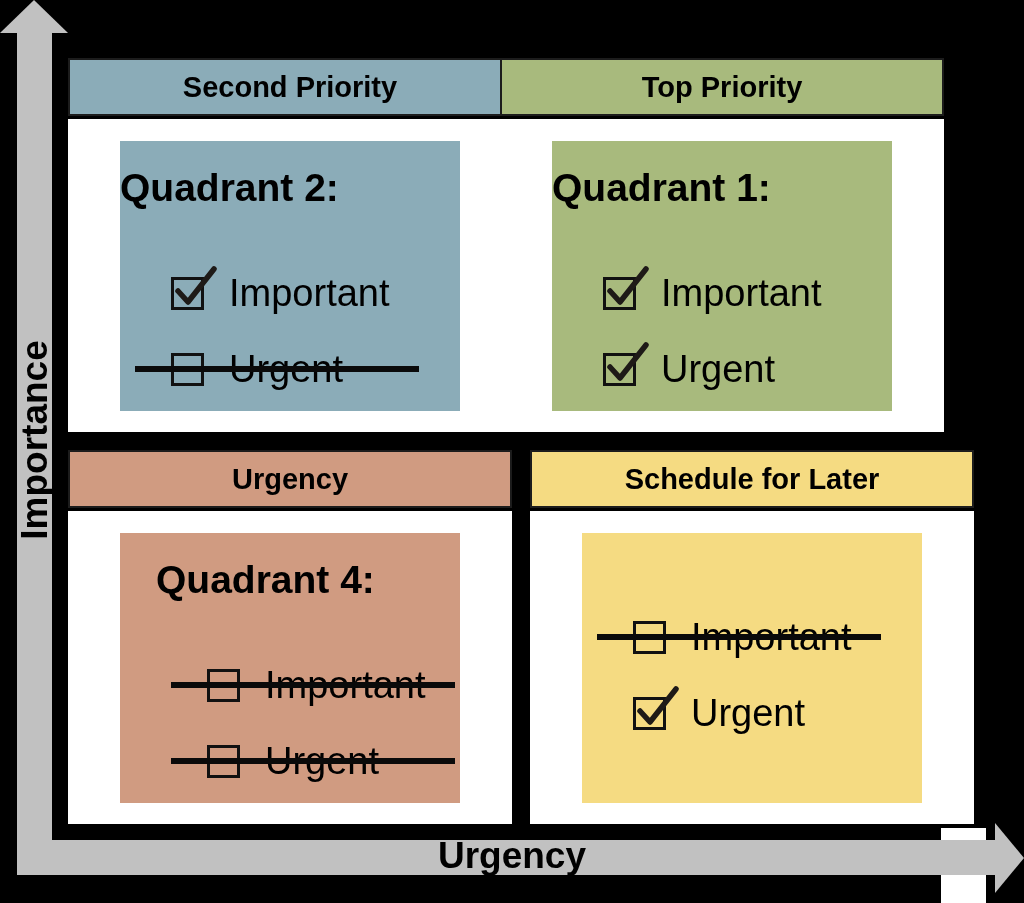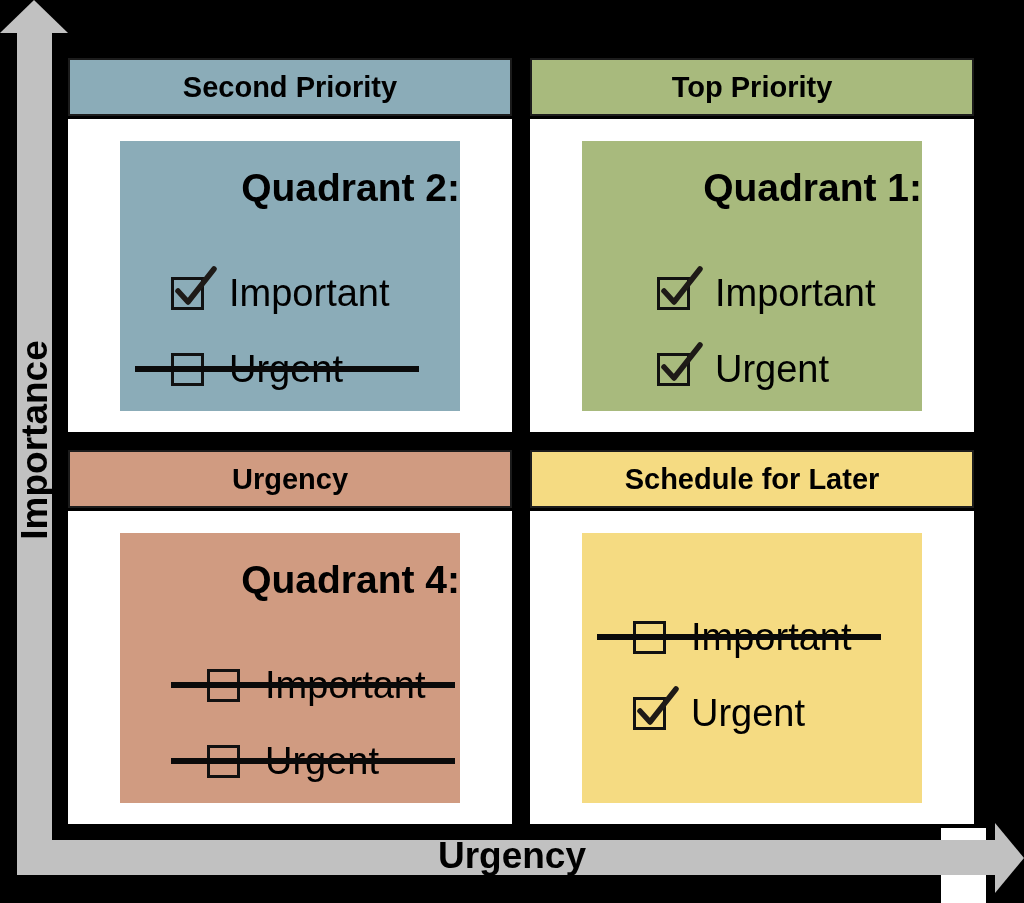--- a/index.html
+++ b/index.html
@@ -16,30 +16,30 @@
   .x-head{position:absolute;left:995px;top:823px;width:0;height:0;
           border-top:35px solid transparent;border-bottom:35px solid transparent;
           border-left:29px solid #C1C1C1;}
   .axis-label{position:absolute;font-weight:bold;font-size:37px;white-space:nowrap;color:#000;}
   .y-label{left:35px;top:440px;transform:translate(-50%,-50%) rotate(-90deg);}
   .x-label{left:512px;top:856px;transform:translate(-50%,-50%);}
   .corner-patch{position:absolute;left:941px;top:828px;width:45px;height:75px;background:#fff;}
   
   .cell{position:absolute;width:444px;border-radius:9px;}
   .pos-tl{left:68px;top:58px;}
-  .pos-tr{left:530px;top:58px;}
+  .pos-tr{left:500px;top:58px;}
   .pos-bl{left:68px;top:450px;}
   .pos-br{left:530px;top:450px;}
   .band{height:58px;box-sizing:border-box;border:2px solid #1c1c1c;
         display:flex;align-items:center;justify-content:center;
         font-weight:bold;font-size:29px;}
   .paper{margin-top:3px;height:313px;background:#fff;}
   .inner{margin:0 52px;position:relative;top:22px;height:270px;box-sizing:border-box;
          padding-top:23px;}
-  .title{text-align:right;font-weight:bold;font-size:39px;line-height:48px;}
+  .title{text-align:left;font-weight:bold;font-size:39px;line-height:48px;}
   .items{margin:57px 0 0 51px;display:flex;flex-direction:column;gap:28px;}
   .item{position:relative;display:flex;align-items:center;height:48px;font-size:38px;}
   .cb{position:relative;flex:none;width:27px;height:27px;border:3px solid #111;margin-right:25px;}
   .check{display:none;position:absolute;left:-4px;top:-19px;width:48px;height:48px;overflow:visible;}
   .check path{fill:none;stroke:#1e1a17;stroke-width:5.5;stroke-linecap:round;stroke-linejoin:round;}
   .item.checked .check{display:block;}
   .strikeline{display:none;position:absolute;left:-36px;top:50%;margin-top:-3px;
               width:284px;height:6px;background:#0a0a0a;z-index:2;}
   .item.struck .strikeline{display:block;}
 </style>
@@ -80,21 +80,21 @@
             <span class="strikeline"></span>
           </div>
         </div>
       </div>
     </div>
   </div>
 
   <div class="cell pos-tr">
     <div class="band" style="background-color: rgb(168, 186, 125);">Top Priority</div>
     <div class="paper">
-      <div class="inner" style="background-color: rgb(168, 186, 125); padding-left: 24px;">
+      <div class="inner" style="background-color: rgb(168, 186, 125);">
         <div class="title">Quadrant 1:</div>
         <div class="items">
           <div class="item checked">
             <span class="cb">
               <svg class="check" viewBox="0 0 48 48">
                   <path d="M8 30 L18 41 L44 8"></path>
                 </svg>
             </span>
             <span class="lbl">Important</span>
 

